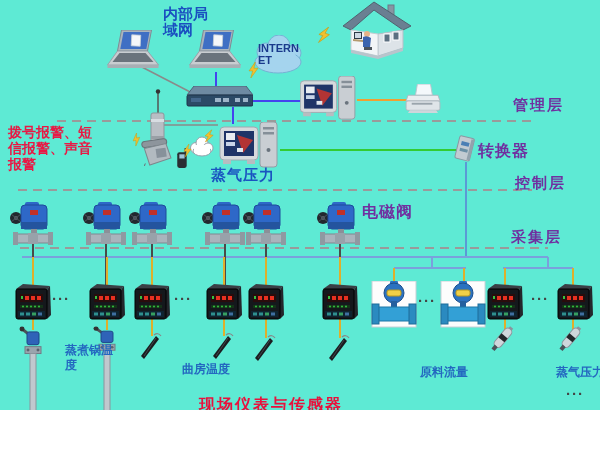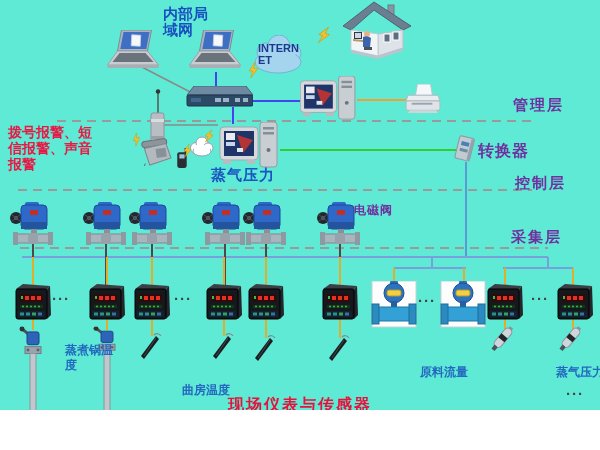--- a/index.html
+++ b/index.html
@@ -13,27 +13,27 @@
   .blue{color:#2468c0;font-size:12px;line-height:15px;padding-left:28px;}
   .lan{left:163px;top:6px;width:52px;color:#1a4fc0;font-size:15px;line-height:16px;}
   .net-text{left:258px;top:42px;width:46px;color:#1a3a8c;font-size:11px;line-height:12px;
             word-break:break-all;text-align:left;z-index:3;}
   .alarm{left:8px;top:124px;width:96px;color:#e81945;font-size:14px;line-height:16px;}
   .host{left:211px;top:166px;color:#1a55c0;font-size:15px;letter-spacing:1px;}
   .mgmt{left:513px;top:96px;}
   .ctrl{left:515px;top:174px;}
   .acq{left:511px;top:228px;}
   .conv{left:478px;top:141px;font-size:16px;letter-spacing:1px;}
-  .valve-lbl{left:354px;top:202px;font-size:12px;letter-spacing:1px;}
+  .valve-lbl{left:354px;top:202px;font-size:16px;letter-spacing:1px;padding-left:8px;}
   .s1{left:37px;top:343px;width:48px;}
-  .s2{left:154px;top:362px;width:60px;margin-top:21px;}
+  .s2{left:154px;top:362px;width:60px;}
   .s3{left:263px;top:345px;width:54px;}
   .s4{left:392px;top:365px;width:60px;}
   .s5{left:506px;top:365px;width:60px;margin-left:22px;}
-  .title{left:199px;top:395px;color:#e8113c;font-size:16px;letter-spacing:2px;margin-left:29px;}
+  .title{left:199px;top:395px;color:#e8113c;font-size:16px;letter-spacing:2px;}
   .dots{position:absolute;z-index:3;color:#444;font-size:15px;font-weight:bold;letter-spacing:1px;}
   .d1{left:52px;top:290px;} .d2{left:174px;top:290px;} .d3{left:418px;top:292px;}
   .d4{left:531px;top:290px;} .d5{left:566px;top:385px;}
 </style>
 </head>
 <body>
 
 <div id="canvas">
 
 <svg id="defs" aria-hidden="true">

